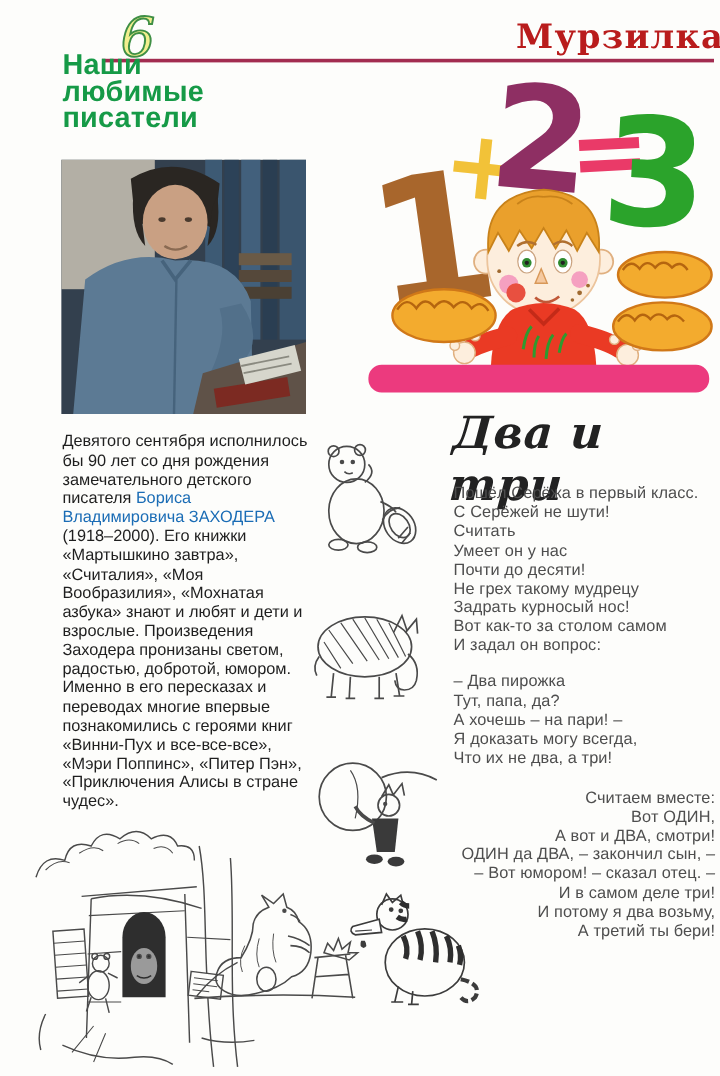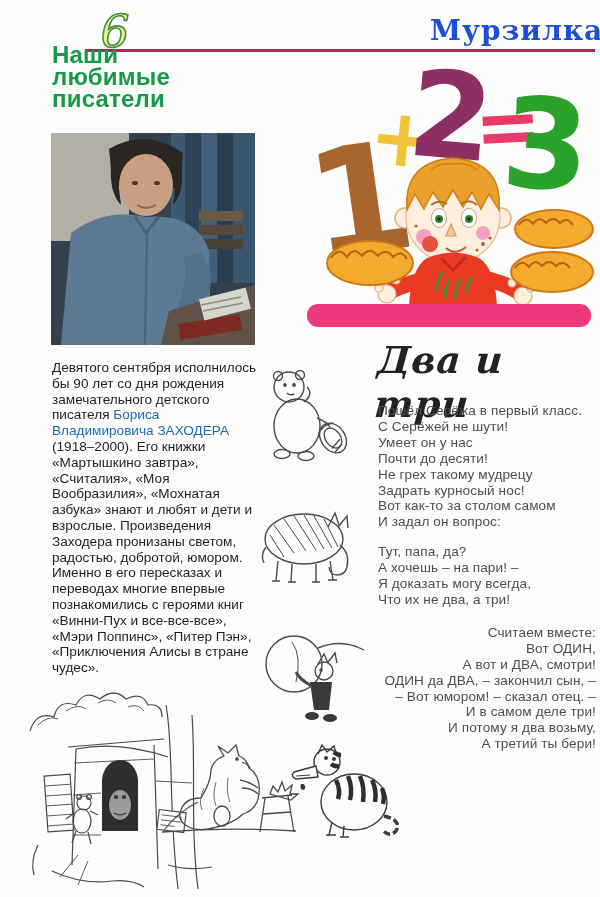--- a/index.html
+++ b/index.html
@@ -3,21 +3,21 @@
 <meta charset="utf-8">
 <style>
   html,body{margin:0;padding:0;}
   body{background:#e9e9e9;font-family:"Liberation Sans",sans-serif;}
   .page{position:relative;width:600px;height:897px;background:#fdfdfb;overflow:hidden;margin:0 auto;}
 
   
   .pagenum-svg{position:absolute;left:90px;top:4px;}
   .logo{position:absolute;left:430px;top:14px;width:165px;text-align:center;
         font-family:"DejaVu Serif",serif;font-size:28px;font-weight:bold;
-        color:#1d4ed8;letter-spacing:1px;}
+        color:#b91c1c;letter-spacing:1px;}
   .rule{position:absolute;left:85px;top:49px;width:510px;height:3px;background:#a22c50;}
 
   
   .rubric{position:absolute;left:52px;top:44px;color:#169a47;font-weight:bold;
           font-size:24px;line-height:22px;letter-spacing:.2px;}
 
   
   .photo{position:absolute;left:51px;top:133px;width:204px;height:212px;}
 
   
@@ -148,28 +148,30 @@
       </g>
       <rect x="4" y="238" width="284" height="23" rx="11" fill="#ec3a7e"></rect>
     </g>
   </svg>
 
   <div class="poem-title">Два и три</div>
   <div class="poem">
     <div class="stanza">
       <div>Пошёл Серёжа в первый класс.</div>
       <div>С Серёжей не шути!</div>
+      <div>Считать</div>
       <div>Умеет он у нас</div>
       <div>Почти до десяти!</div>
       <div>Не грех такому мудрецу</div>
       <div>Задрать курносый нос!</div>
       <div>Вот как-то за столом самом</div>
       <div>И задал он вопрос:</div>
     </div>
     <div class="stanza">
+      <div>– Два пирожка</div>
       <div>Тут, папа, да?</div>
       <div>А хочешь – на пари! –</div>
       <div>Я доказать могу всегда,</div>
       <div>Что их не два, а три!</div>
     </div>
     <div class="stanza last">
       <div>Считаем вместе:</div>
       <div>Вот ОДИН,</div>
       <div>А вот и ДВА, смотри!</div>
       <div>ОДИН да ДВА, – закончил сын, –</div>

